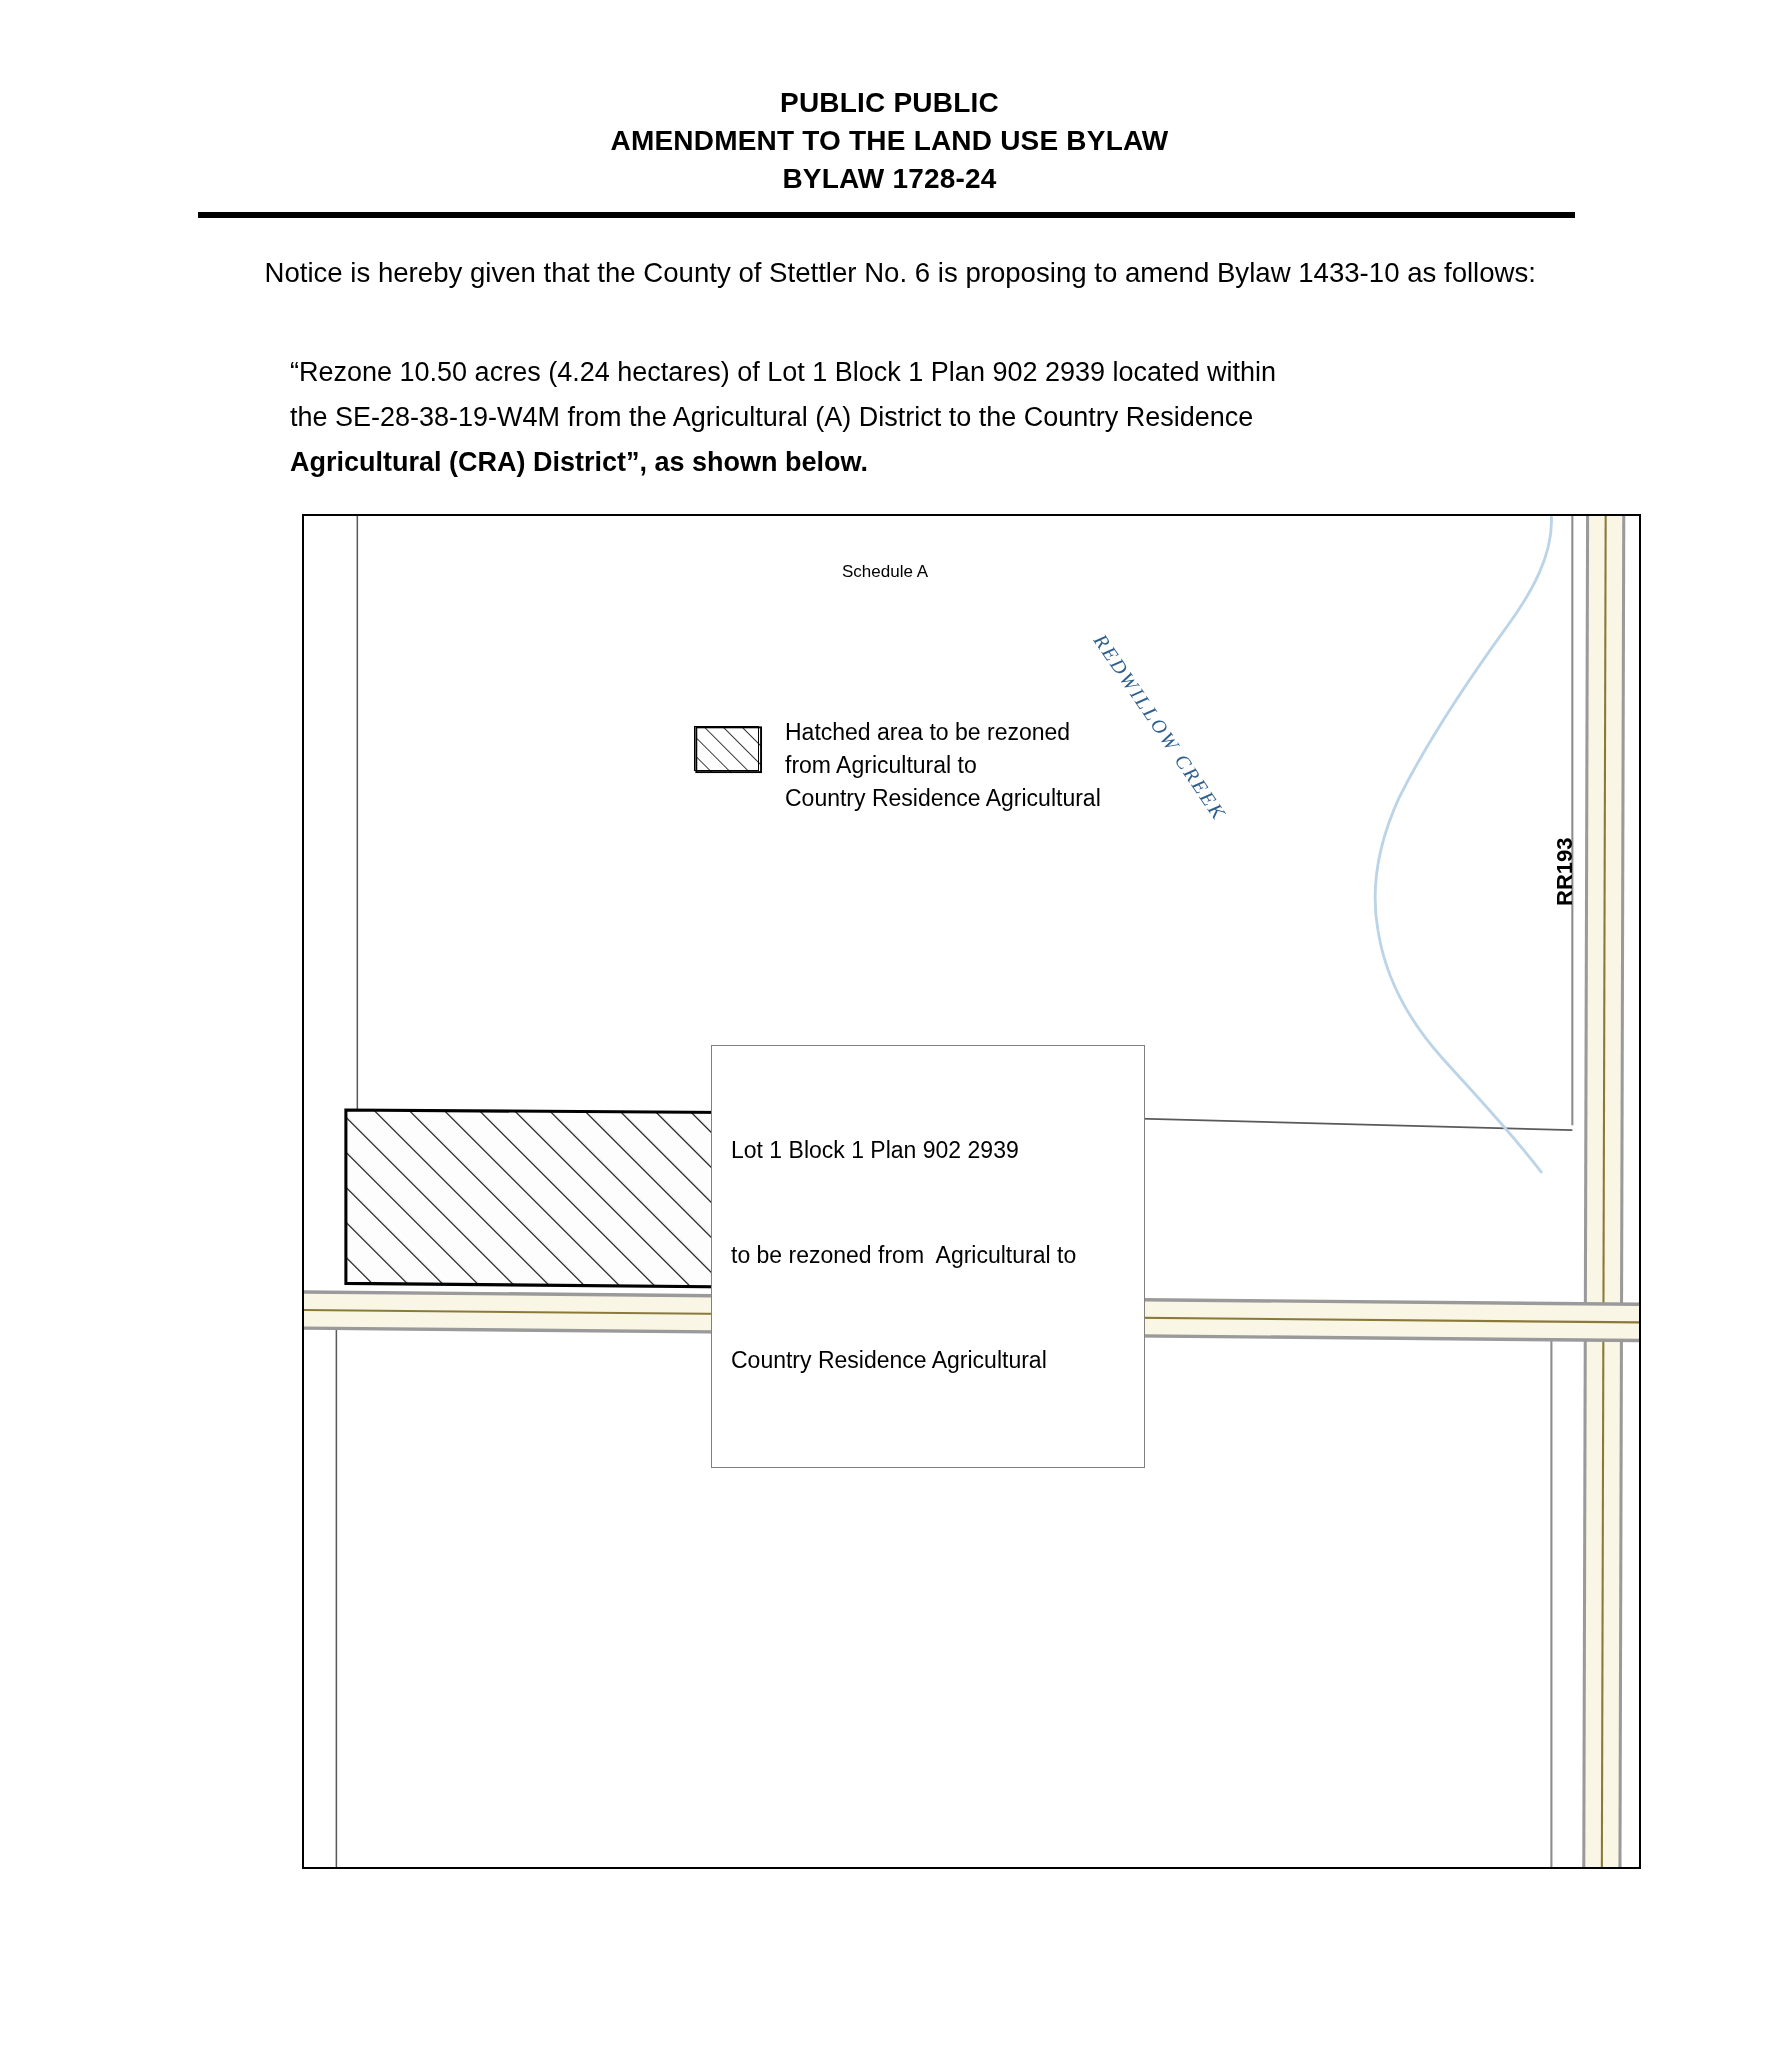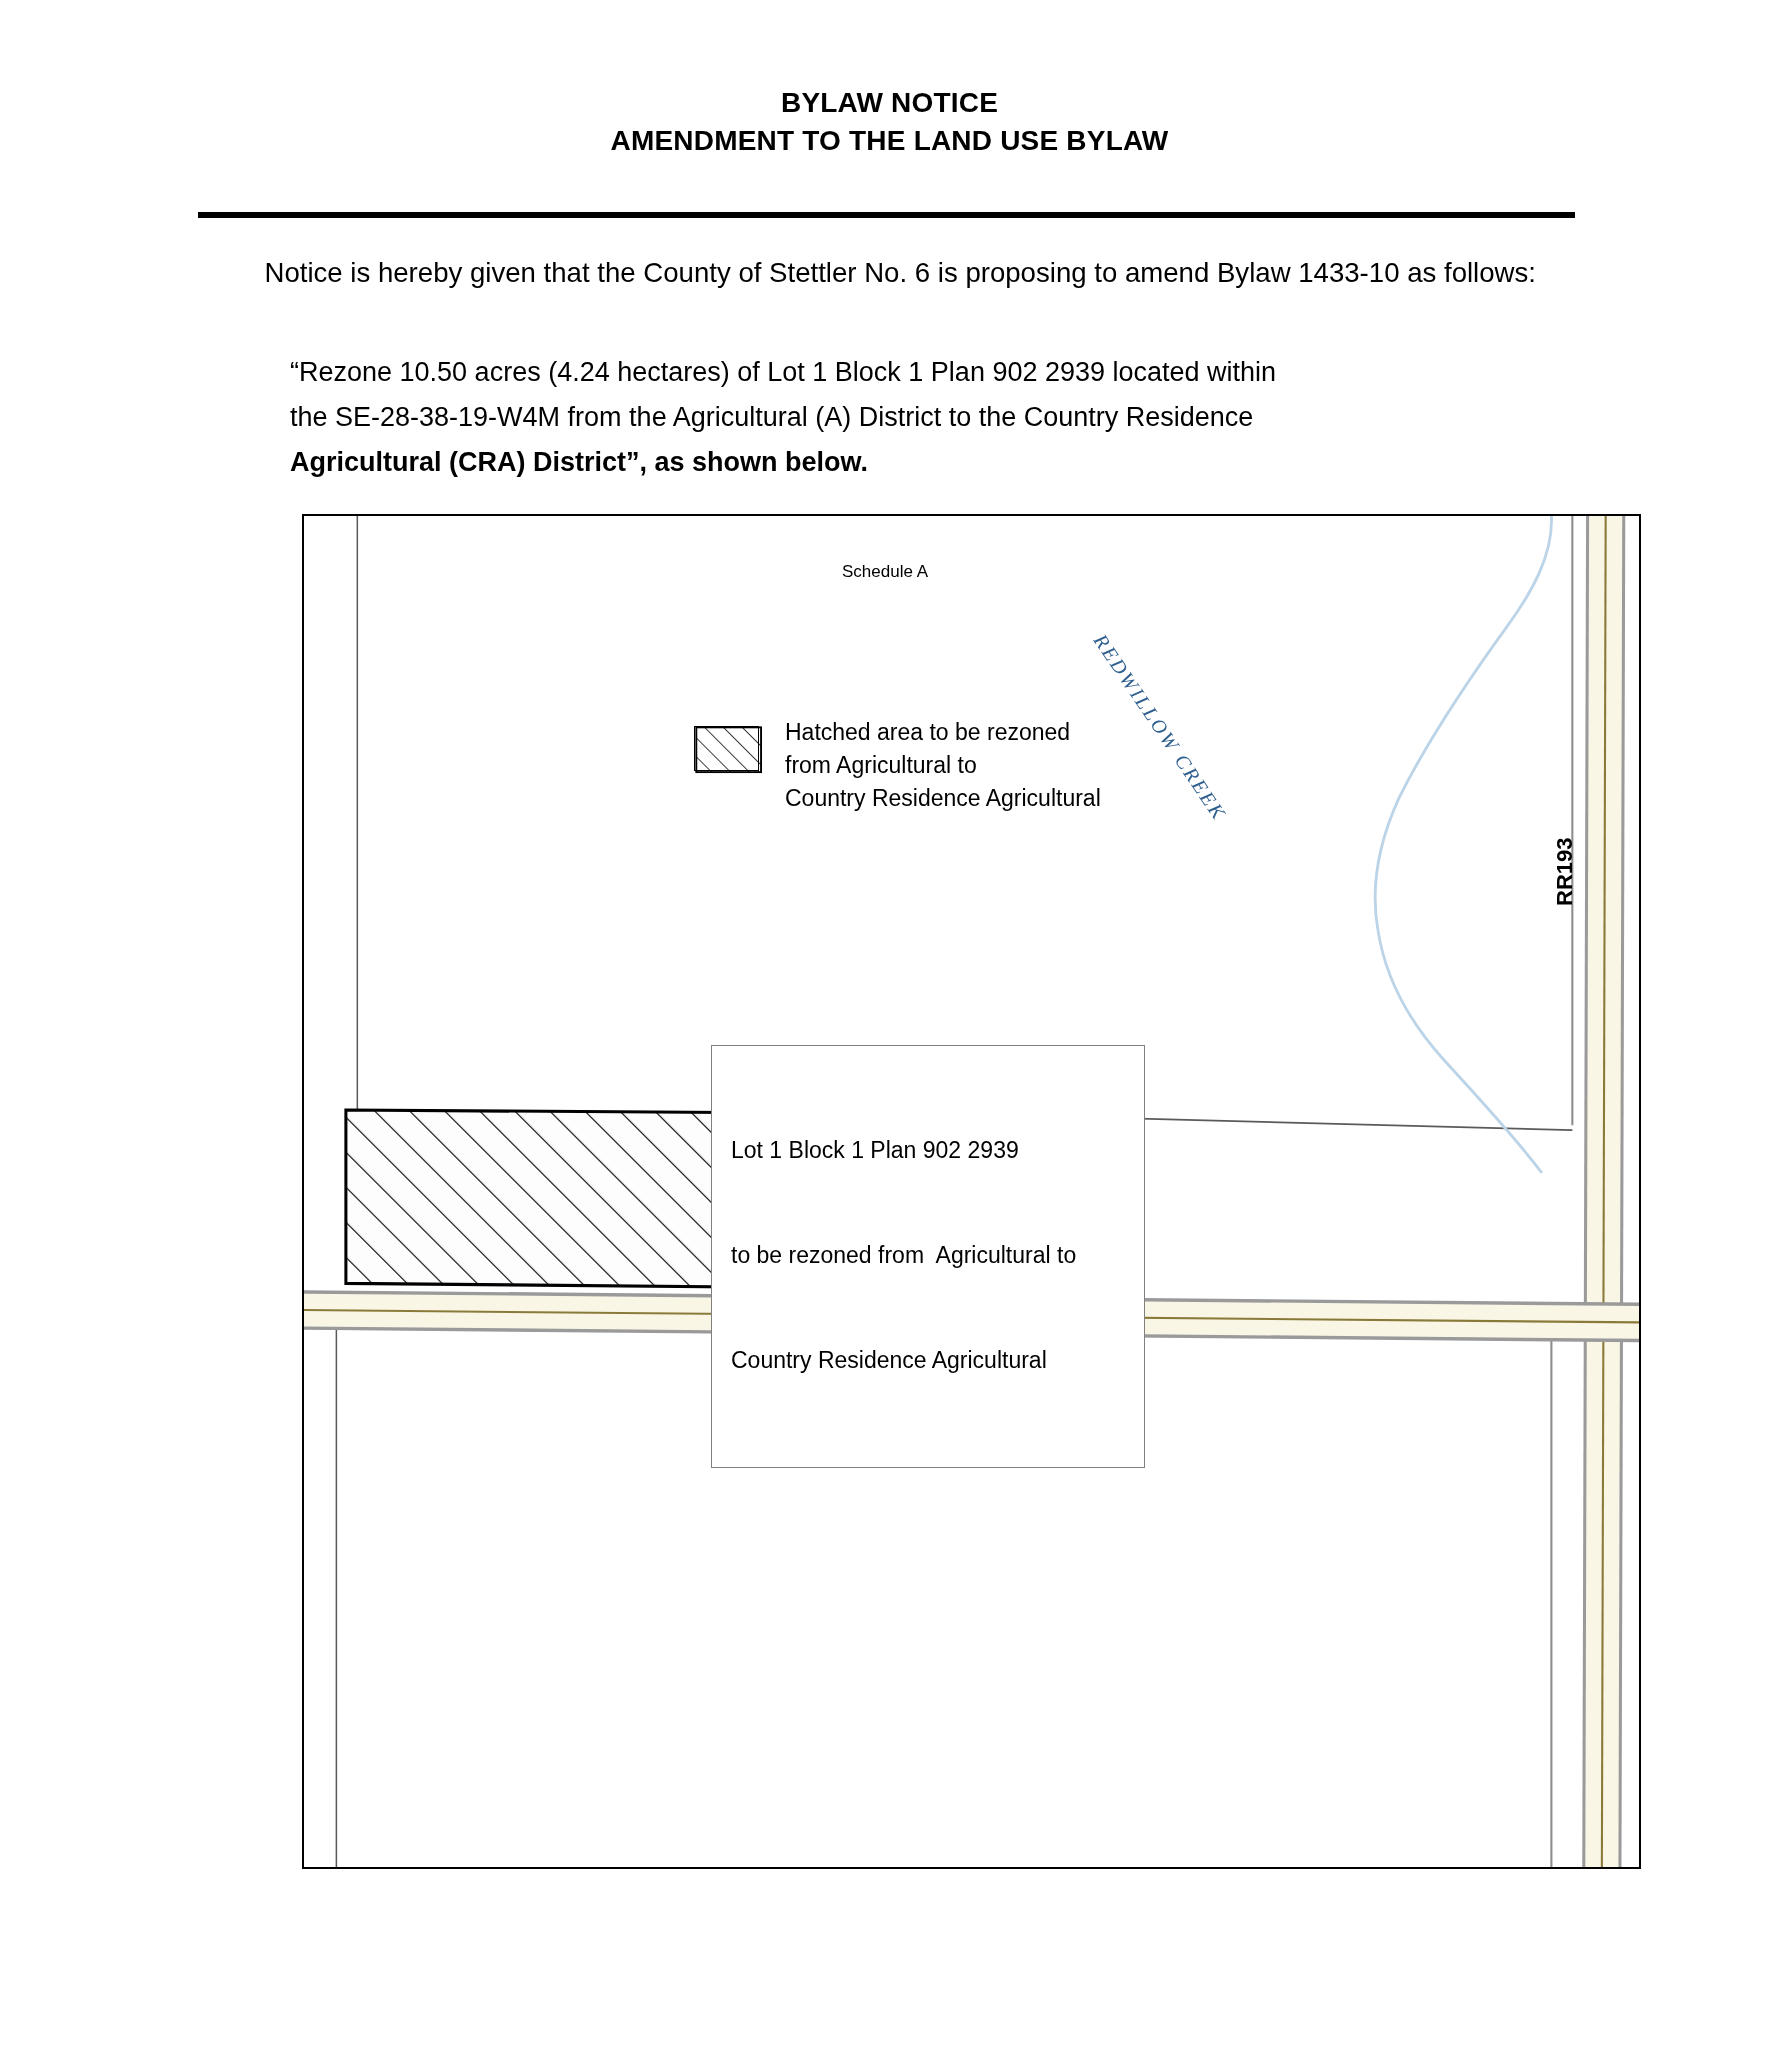--- a/index.html
+++ b/index.html
@@ -144,22 +144,23 @@
   #parcel-info-text {
     font-size: 23px;
     line-height: 35px;
     white-space: pre;
   }
 </style>
 </head>
 <body>
 
 <div id="header">
-  <span class="hline">BYLAW NOTICE</span>
+  <span class="hline">PUBLIC PUBLIC</span>
   <span class="hline">AMENDMENT TO THE LAND USE BYLAW</span>
+  <span class="hline">BYLAW 1728-24</span>
 </div>
 
 <div id="header-rule"></div>
 
 <p id="intro-paragraph">Notice is hereby given that the County of Stettler No. 6 is proposing to amend Bylaw 1433-10 as follows:</p>
 
 <div id="rezone-paragraph">
   <div>“Rezone 10.50 acres (4.24 hectares) of Lot 1 Block 1 Plan 902 2939 located within</div>
   <div>the SE-28-38-19-W4M from the Agricultural (A) District to the Country Residence</div>
   <div class="lastline">Agricultural (CRA) District”, as shown below.</div>

